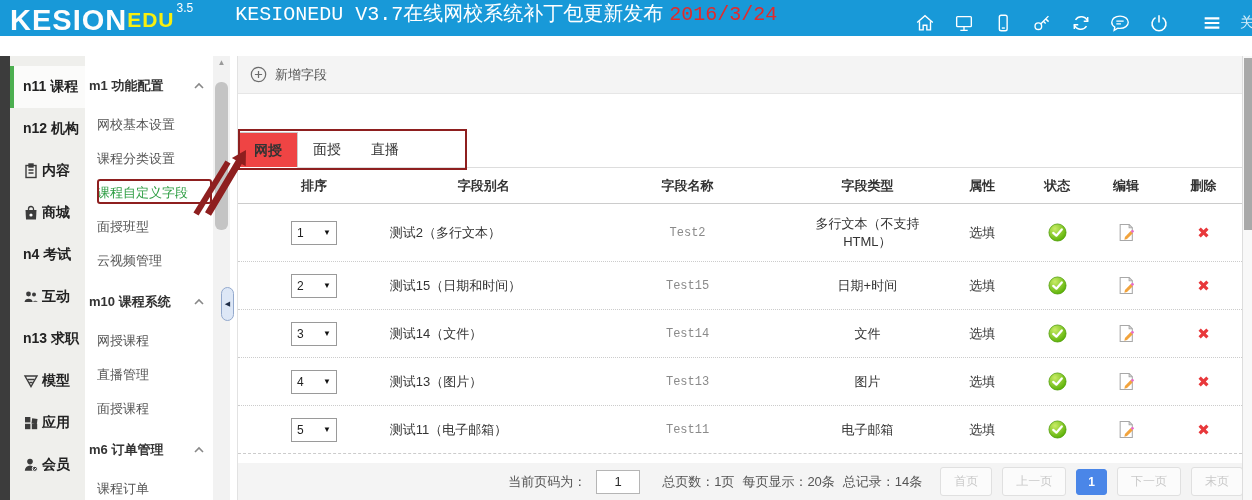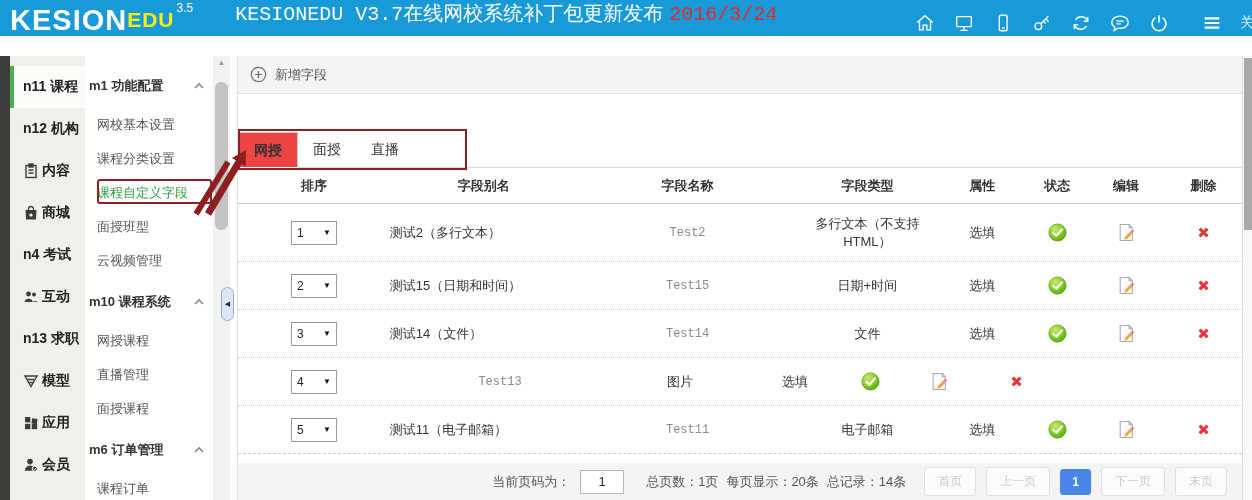--- a/index.html
+++ b/index.html
@@ -68,21 +68,21 @@
   .c7{width:78px;text-align:center;} .c8{width:77px;text-align:center;}
   .fname { font-family:"Liberation Mono","DejaVu Sans Mono",monospace; color:#8a8a8a; font-size:12px; }
   .sel { display:inline-flex; width:46px; height:24px; border:1px solid #9a9a9a; background:#fff; align-items:center;
          justify-content:space-between; padding:0 5px; cursor:pointer; }
   .sel .num { font-size:12px; color:#222; }
   .sel .car { font-size:8px; color:#111; }
   .okic, .edic { width:19px; height:19px; display:inline-block; vertical-align:middle; cursor:pointer;}
   .delx { color:#e8383b; font-size:15px; font-weight:bold; cursor:pointer; }
 
   .footer { position:absolute; left:0; bottom:0; width:1005px; height:37px; background:#f4f4f4;
-            display:flex; align-items:center; justify-content:flex-end; padding-right:16px; font-size:13px; color:#555; }
+            display:flex; align-items:center; justify-content:flex-end; font-size:13px; color:#555; }
   .footer .cur { margin-right:10px; }
   .pginput { width:44px; height:24px; border:1px solid #b5b5b5; background:#fff; text-align:center; font-size:13px; color:#2b2b2b; margin-right:22px;}
   .footer .sum { margin-right:8px; }
   .pgbtn { display:inline-block; margin-left:10px; padding:5px 13px; background:#fbfbfb; border:1px solid #e0e0e0;
            border-radius:3px; color:#c9c9c9; font-size:12px; cursor:pointer; white-space:nowrap;}
   .pgbtn.on { background:#4a86e8; border-color:#4a86e8; color:#fff; font-weight:bold; padding:5px 11px;}
 
   .cscroll { position:absolute; left:1242px; top:56px; width:10px; height:444px; background:#f8f8f8; border-left:1px solid #ddd; }
   .cscroll .thumb { position:absolute; left:1px; top:2px; width:8px; height:172px; background:#a9a9a9; cursor:pointer;}
 </style>
@@ -358,20 +358,21 @@
               <circle cx="14.6" cy="7.9" r="1.3" fill="#e86bc8"></circle>
             </svg></span></div>
       <div class="c8"><span class="delx">✖</span></div>
     </div>
 
     <div class="trow">
       <div class="c1"><span class="sel">
             <span class="num">4</span>
             <span class="car">▼</span>
           </span></div>
+      <div class="c2">测试13（图片）</div>
       <div class="c3 fname">Test13</div>
       <div class="c4">图片</div>
       <div class="c5">选填</div>
       <div class="c6"><span class="okic"><svg viewBox="0 0 20 20">
               <circle cx="10" cy="10" r="9" fill="url(#gcheck)" stroke="#4a9a00" stroke-width="0.8"></circle>
               <path d="M5.5 10.5 L8.8 13.3 L14.5 6.8" stroke="#fff" stroke-width="2.4" fill="none" stroke-linecap="round" stroke-linejoin="round"></path>
             </svg></span></div>
       <div class="c7"><span class="edic"><svg viewBox="0 0 18 18">
               <path d="M3 1.5 H11.5 L14.5 4.5 V16.5 H3 Z" fill="#fff" stroke="#a8a8a8"></path>
               <path d="M11.5 1.5 V4.5 H14.5" fill="none" stroke="#a8a8a8"></path>

